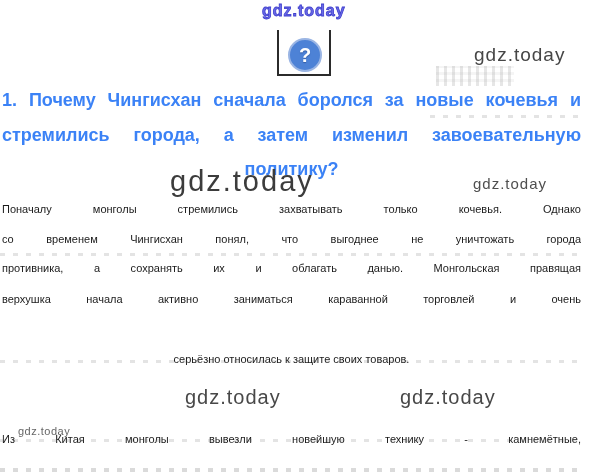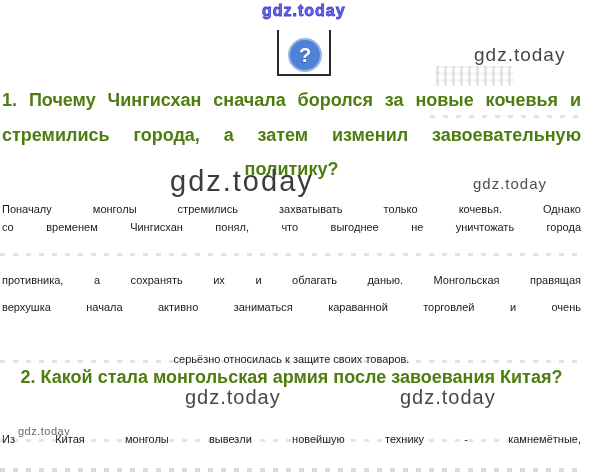--- a/index.html
+++ b/index.html
@@ -30,21 +30,21 @@
     display:flex;align-items:center;justify-content:center;
     color:#ffffff;font-size:20px;font-weight:700;line-height:1;
     text-shadow:0 1px 1px rgba(30,60,120,.5);
   }
   
   .line{
     position:absolute;left:2px;right:3px;height:23px;line-height:22px;overflow:hidden;
     text-align:center;
   }
   .just{text-align:justify;text-align-last:justify;text-justify:inter-word;}
-  .bold{font-weight:700;font-size:18px;color:#4d7c0f;}
+  .bold{font-weight:700;font-size:18px;color:#3b82f6;}
   .reg{font-weight:400;font-size:11px;color:#1b1b1b;}
   
   .band{
     position:absolute;height:3px;opacity:.45;
     background:repeating-linear-gradient(90deg,rgba(80,80,80,.35) 0 5px,rgba(0,0,0,0) 5px 13px);
   }
   .ghost{
     position:absolute;left:436px;top:66px;width:78px;height:20px;opacity:.5;
     background:repeating-linear-gradient(90deg,rgba(90,90,90,.3) 0 3px,rgba(0,0,0,0) 3px 8px),
                repeating-linear-gradient(0deg,rgba(0,0,0,0) 0 4px,rgba(120,120,120,.15) 4px 7px);
@@ -67,26 +67,25 @@
   <div class="ghost"></div>
 
   <div class="line bold just" style="top:89px">1. Почему Чингисхан сначала боролся за новые кочевья и</div>
   <div class="line bold just" style="top:124px">стремились города, а затем изменил завоевательную</div>
   <div class="line bold" style="top:158px">политику?</div>
 
   <div class="wm wm-mid-large">gdz.today</div>
   <div class="wm wm-mid-right">gdz.today</div>
 
   <div class="line reg just" style="top:198px">Поначалу монголы стремились захватывать только кочевья. Однако</div>
-  <div class="line reg just" style="top:216px">со временем Чингисхан понял, что выгоднее не уничтожать города</div>
-  <div class="line reg just" style="top:269px">противника, а сохранять их и облагать данью. Монгольская правящая</div>
-  <div class="line reg just" style="top:296px">верхушка начала активно заниматься караванной торговлей и очень</div>
+  <div class="line reg just" style="top:228px">со временем Чингисхан понял, что выгоднее не уничтожать города</div>
+  <div class="line reg just" style="top:257px">противника, а сохранять их и облагать данью. Монгольская правящая</div>
+  <div class="line reg just" style="top:288px">верхушка начала активно заниматься караванной торговлей и очень</div>
   <div class="line reg" style="top:348px">серьёзно относилась к защите своих товаров.</div>
 
-  <div class="line bold" style="top:366px">2. Какой стала монгольская армия после завоевания Китая?</div>
 
   <div class="wm wm-q2-left">gdz.today</div>
   <div class="wm wm-q2-right">gdz.today</div>
 
   <div class="line reg just" style="top:428px">Из Китая монголы вывезли новейшую технику - камнемётные,</div>
   <div class="wm wm-bottom-small">gdz.today</div>
 
   <div class="band" style="left:430px;width:181px;top:115px"></div>
   <div class="band" style="left:0;width:611px;top:253px"></div>
   <div class="band" style="left:0;width:611px;top:360px"></div>

